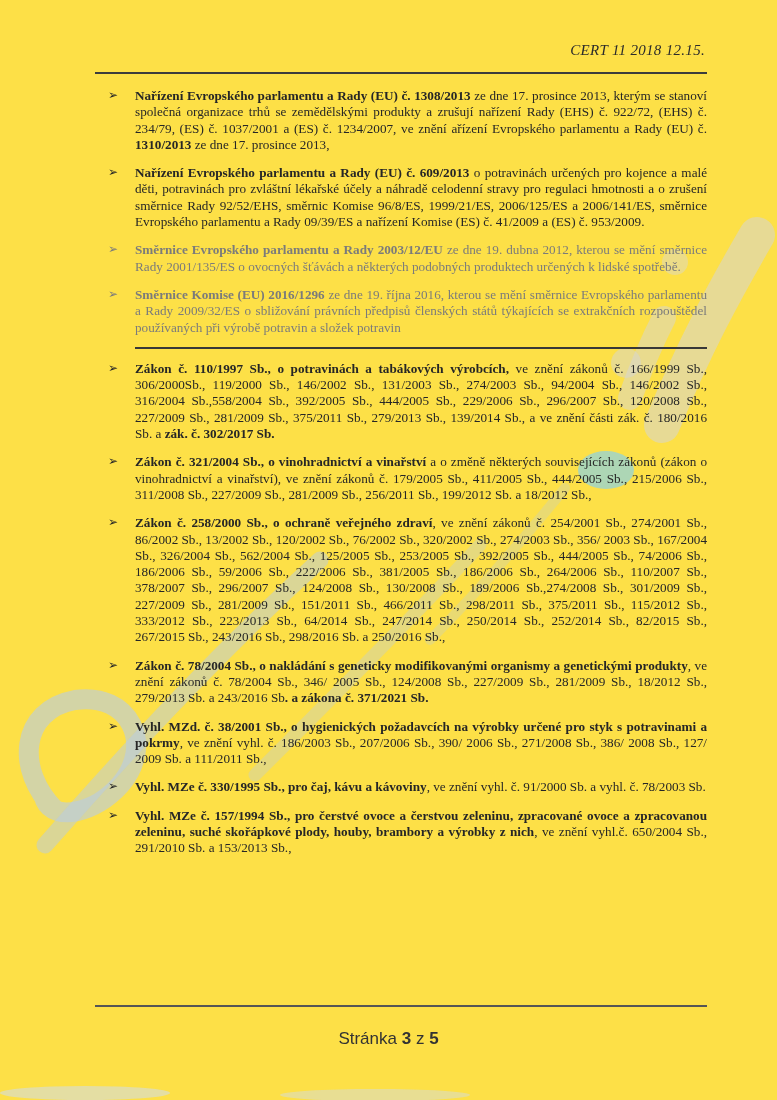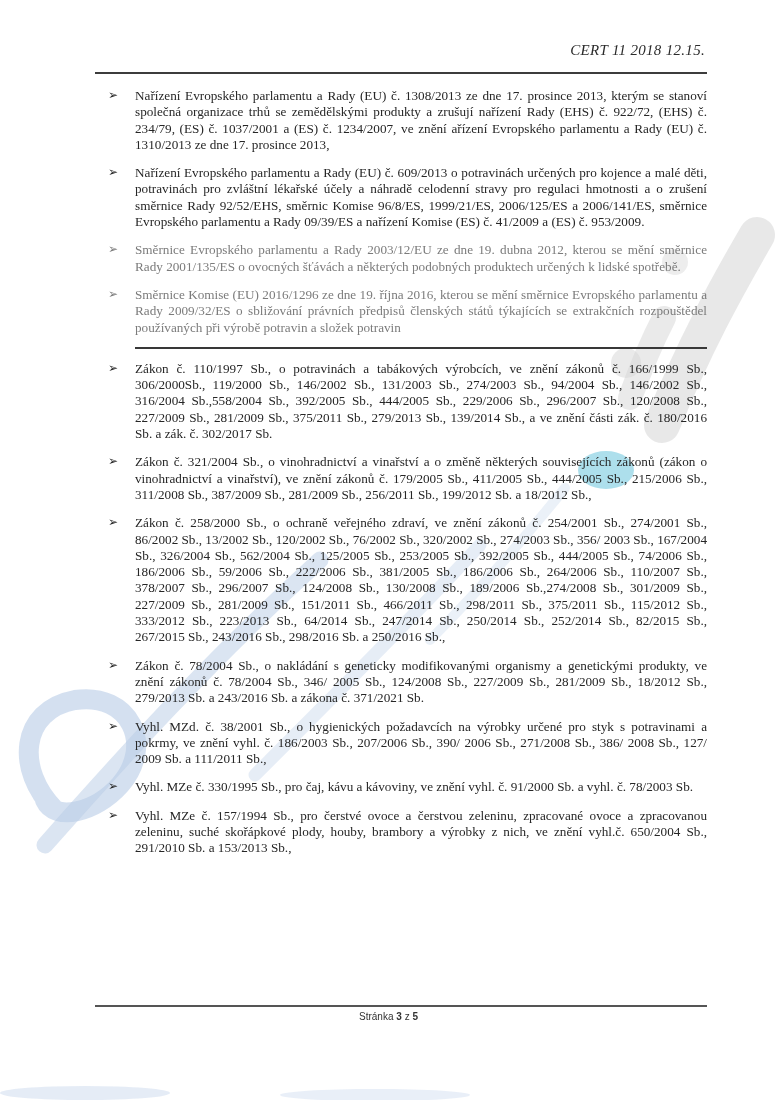--- a/index.html
+++ b/index.html
@@ -1,20 +1,20 @@
 <!DOCTYPE html>
 <html><head>
 <meta charset="utf-8">
 <style>
   html,body{margin:0;padding:0;background:#e8e8e8;}
   .page{
     position:relative;
     width:777px;height:1100px;
     margin:0 auto;
-    background:#ffffff;
+    background:#fde047;
     overflow:hidden;
     font-family:"Liberation Serif","DejaVu Serif",serif;
     color:#262626;
   }
   .watermark{position:absolute;inset:0;z-index:0;pointer-events:none;}
   .content-layer{position:relative;z-index:1;}
   .doc-header{
     padding:42px 72px 0 95px;
     text-align:right;
     font-style:italic;
@@ -34,38 +34,38 @@
     font-size:13.2px;
     line-height:16.3px;
     color:#262626;
   }
   .bullet-item + .bullet-item{margin-top:12px;}
   .bullet-item.faded{color:#7b7b7b;}
   .bullet-marker{
     position:absolute;left:13px;top:-1px;
     font-size:12px;
   }
-  .bullet-text .bold{font-weight:400;}
+  .bullet-text .bold{font-weight:700;}
   .section-divider{
     height:2px;background:#383838;
     margin:11px 0 12px 40px;
   }
   .doc-footer{
     position:absolute;left:0;right:0;bottom:0;z-index:1;
     height:95px;
   }
   .footer-rule{
     height:1.5px;background:#555;
     margin:0 70px 0 95px;
   }
   .footer-text{
-    margin-top:4px;
+    margin-top:22px;
     text-align:center;
     font-family:"Liberation Sans","DejaVu Sans",sans-serif;
-    font-size:10px;
+    font-size:17px;
     color:#333;
   }
   .footer-text .bold{font-weight:700;}
 </style>
 </head>
 <body>
 
 <div class="page">
 
   <svg class="watermark" width="777" height="1100" viewBox="0 0 777 1100" xmlns="http://www.w3.org/2000/svg">
@@ -116,21 +116,21 @@
           </div>
         </div>
       <div class="section-divider"></div>
       <div>
           <div class="bullet-item">
             <span class="bullet-marker">➢</span>
             <div class="bullet-text"><span class="bold">Zákon č. 110/1997 Sb., o potravinách a tabákových výrobcích, </span><span>ve znění zákonů č. 166/1999 Sb., 306/2000Sb., 119/2000 Sb., 146/2002 Sb., 131/2003 Sb., 274/2003 Sb., 94/2004 Sb., 146/2002 Sb., 316/2004 Sb.,558/2004 Sb., 392/2005 Sb., 444/2005 Sb., 229/2006 Sb., 296/2007 Sb., 120/2008 Sb., 227/2009 Sb., 281/2009 Sb., 375/2011 Sb., 279/2013 Sb., 139/2014 Sb., a ve znění části zák. č. 180/2016 Sb. a </span><span class="bold">zák. č. 302/2017 Sb.</span></div>
           </div>
           <div class="bullet-item">
             <span class="bullet-marker">➢</span>
-            <div class="bullet-text"><span class="bold">Zákon č. 321/2004 Sb., o vinohradnictví a vinařství </span><span>a o změně některých souvisejících zákonů (zákon o vinohradnictví a vinařství), ve znění zákonů č. 179/2005 Sb., 411/2005 Sb., 444/2005 Sb., 215/2006 Sb., 311/2008 Sb., 387/2009 Sb., 281/2009 Sb., 256/2011 Sb., 199/2012 Sb. a 18/2012 Sb.,</span></div>
+            <div class="bullet-text"><span class="bold">Zákon č. 321/2004 Sb., o vinohradnictví a vinařství </span><span>a o změně některých souvisejících zákonů (zákon o vinohradnictví a vinařství), ve znění zákonů č. 179/2005 Sb., 411/2005 Sb., 444/2005 Sb., 215/2006 Sb., 311/2008 Sb., 227/2009 Sb., 281/2009 Sb., 256/2011 Sb., 199/2012 Sb. a 18/2012 Sb.,</span></div>
           </div>
           <div class="bullet-item">
             <span class="bullet-marker">➢</span>
             <div class="bullet-text"><span class="bold">Zákon č. 258/2000 Sb., o ochraně veřejného zdraví</span><span>, ve znění zákonů č. 254/2001 Sb., 274/2001 Sb., 86/2002 Sb., 13/2002 Sb., 120/2002 Sb., 76/2002 Sb., 320/2002 Sb., 274/2003 Sb., 356/ 2003 Sb., 167/2004 Sb., 326/2004 Sb., 562/2004 Sb., 125/2005 Sb., 253/2005 Sb., 392/2005 Sb., 444/2005 Sb., 74/2006 Sb., 186/2006 Sb., 59/2006 Sb., 222/2006 Sb., 381/2005 Sb., 186/2006 Sb., 264/2006 Sb., 110/2007 Sb., 378/2007 Sb., 296/2007 Sb., 124/2008 Sb., 130/2008 Sb., 189/2006 Sb.,274/2008 Sb., 301/2009 Sb., 227/2009 Sb., 281/2009 Sb., 151/2011 Sb., 466/2011 Sb., 298/2011 Sb., 375/2011 Sb., 115/2012 Sb., 333/2012 Sb., 223/2013 Sb., 64/2014 Sb., 247/2014 Sb., 250/2014 Sb., 252/2014 Sb., 82/2015 Sb., 267/2015 Sb., 243/2016 Sb., 298/2016 Sb. a 250/2016 Sb.,</span></div>
           </div>
           <div class="bullet-item">
             <span class="bullet-marker">➢</span>
             <div class="bullet-text"><span class="bold">Zákon č. 78/2004 Sb., o nakládání s geneticky modifikovanými organismy a genetickými produkty</span><span>, ve znění zákonů č. 78/2004 Sb., 346/ 2005 Sb., 124/2008 Sb., 227/2009 Sb., 281/2009 Sb., 18/2012 Sb., 279/2013 Sb. a 243/2016 Sb</span><span class="bold">. a zákona č. 371/2021 Sb.</span></div>
           </div>
           <div class="bullet-item">

